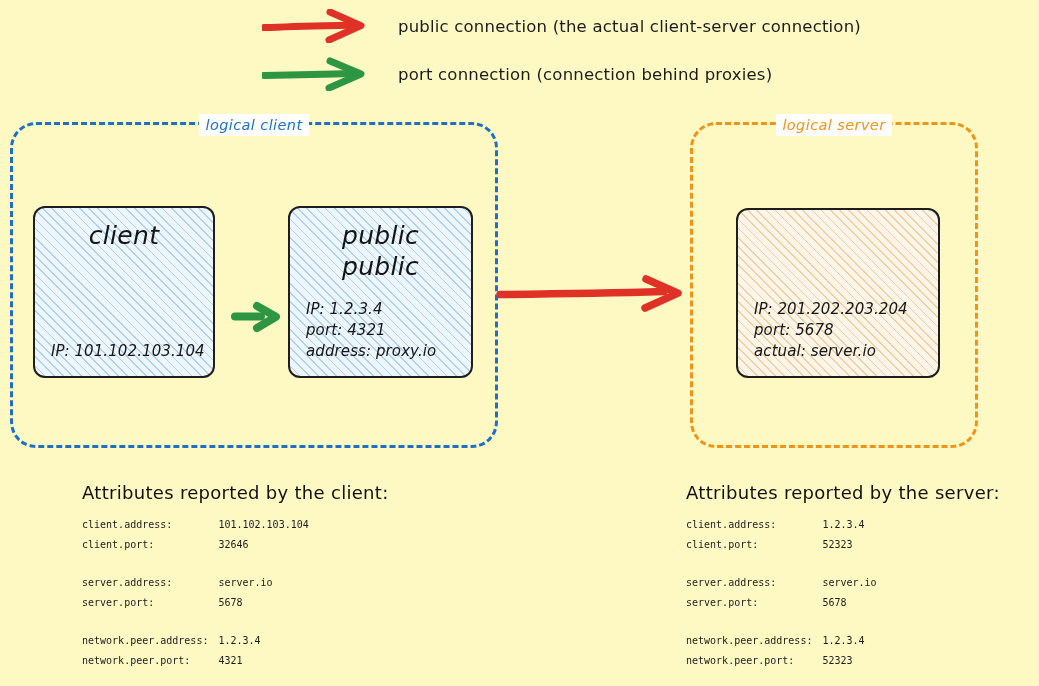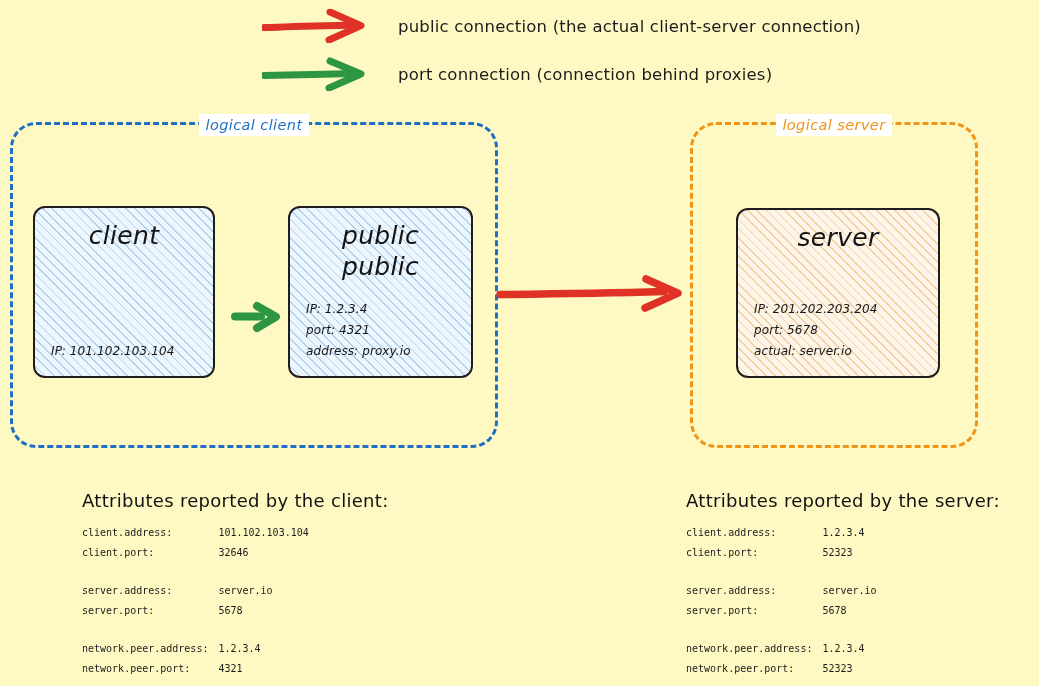--- a/index.html
+++ b/index.html
@@ -90,21 +90,21 @@
   }
   .node-title {
     font-size: 25px;
     line-height: 31px;
     text-align: center;
     color: #141414;
     letter-spacing: 0.3px;
   }
   .node-lines {
     margin-top: auto;
-    font-size: 12px;
+    font-size: 15px;
     line-height: 21px;
     color: #161616;
     letter-spacing: 0.1px;
   }
   .node-line { white-space: nowrap; }
 
   
   .hatch-blue {
     background-color: #eef6fd;
     background-image: repeating-linear-gradient(
@@ -126,21 +126,21 @@
       rgba(255,255,255,0) 6.5px
     );
   }
 
   
   .conn {
     position: absolute;
   }
 
   
-  .attr-block { position: absolute; margin-top: 8px; }
+  .attr-block { position: absolute; }
   .attr-heading {
     font-size: 18px;
     color: #111111;
     letter-spacing: 0.3px;
     margin-bottom: 12px;
     white-space: nowrap;
   }
   .attr-table {
     font-family: "DejaVu Sans Mono", monospace;
     font-size: 10px;
@@ -220,21 +220,20 @@
       <path d="M4 22.6 C 60 22.0, 120 21.0, 168 19.6" stroke="#e03127" stroke-width="7.5" stroke-linecap="round" fill="none"></path>
       <path d="M150 7 L 182 21.2 L 149 36" stroke="#e03127" stroke-width="7.5" stroke-linecap="round" stroke-linejoin="round" fill="none"></path>
     </svg>
   </div>
 
   <div class="group" id="group-server" style="left:690px; top:122px; width:288px; height:326px; border-color:#ef9417;">
     <div class="group-label" style="color:#ef9417;">logical server</div>
 
     <div class="node hatch-orange" style="left:43px; top:83px; width:204px; height:170px;">
       <div class="node-inner">
-        <div class="node-title">server</div>
         <div class="node-lines">
           <div class="node-line">IP: 201.202.203.204</div>
           <div class="node-line">port: 5678</div>
           <div class="node-line">actual: server.io</div>
         </div>
       </div>
     </div>
   </div>
 
   <div class="attr-block" style="left:82px; top:482px;">

